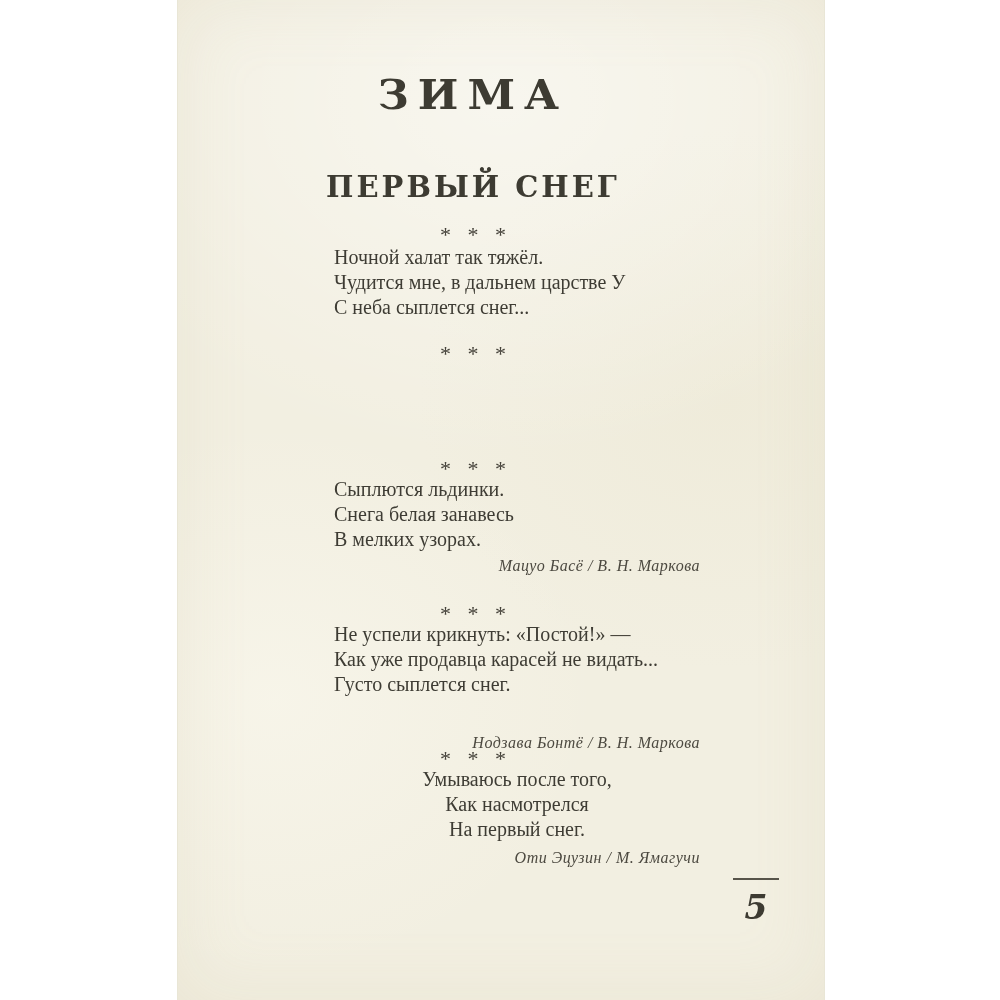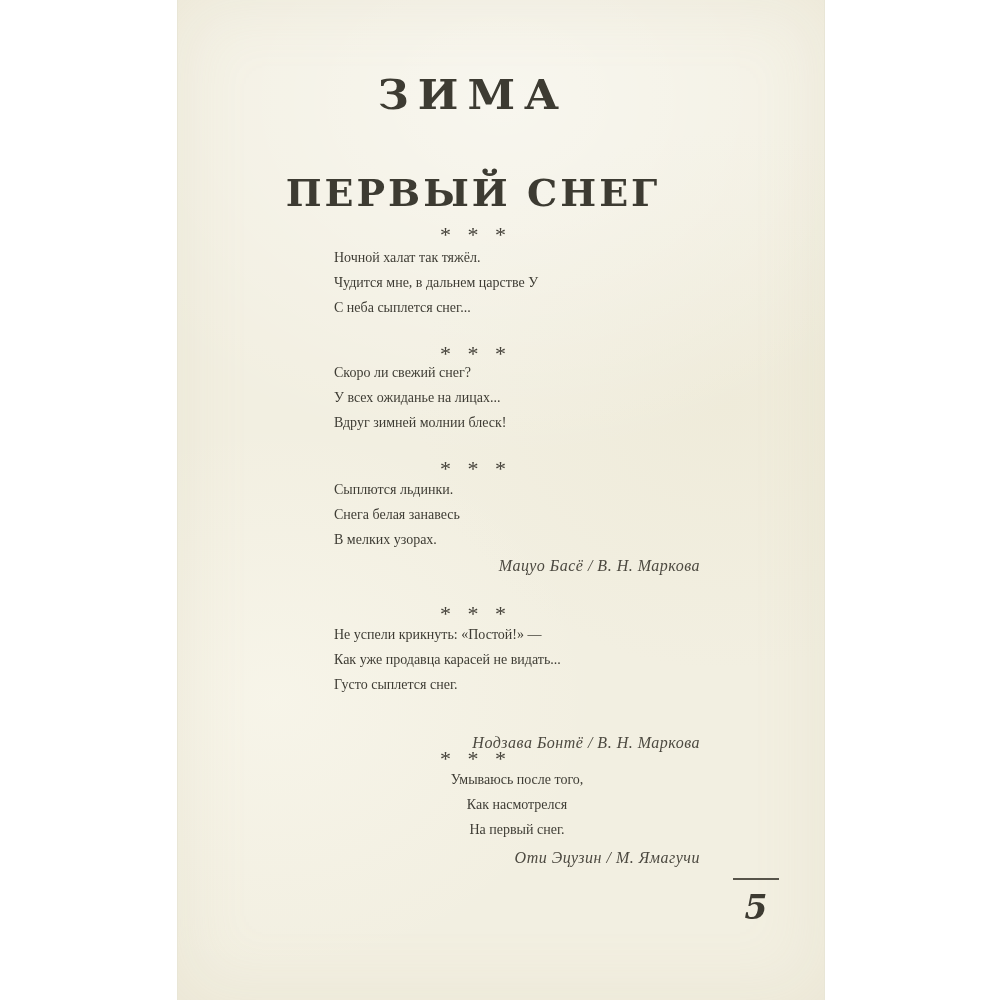--- a/index.html
+++ b/index.html
@@ -31,40 +31,40 @@
     font-weight:bold;
     font-size:43px;
     letter-spacing:9px;
     color:#3d3b32;
     transform:scaleY(0.96);
   }
   .chapter-title {
     top:170px;
     font-family:"DejaVu Serif", serif;
     font-weight:bold;
-    font-size:38px;
+    font-size:29px;
     letter-spacing:3px;
     color:#3d3b32;
   }
   .separator {
     font-size:22px;
     line-height:22px;
     word-spacing:11px;
     color:#45423a;
     letter-spacing:0;
   }
   .sep-1 { top:224px; }
   .sep-2 { top:343px; }
   .sep-3 { top:458px; }
   .sep-4 { top:603px; }
   .sep-5 { top:748px; }
 
   .poem {
     position:absolute; left:156px; width:366px;
-    font-size:14px; line-height:25px;
+    font-size:20px; line-height:25px;
     color:#3e3c34;
     text-align:left;
   }
   .poem-1 { top:245px; }
   .poem-2 { top:360px; }
   .poem-3 { top:477px; }
   .poem-4 { top:622px; }
   .poem-5 { top:767px;text-align:center; }
 
   .attribution {
@@ -115,25 +115,20 @@
     <div class="centered separator sep-1">* * *</div>
 
     <div class="poem poem-1">
       <div>Ночной халат так тяжёл.</div>
       <div>Чудится мне, в дальнем царстве У</div>
       <div>С неба сыплется снег...</div>
     </div>
 
     <div class="centered separator sep-2">* * *</div>
 
-    <div class="poem poem-2">
-      <div>Скоро ли свежий снег?</div>
-      <div>У всех ожиданье на лицах...</div>
-      <div>Вдруг зимней молнии блеск!</div>
-    </div>
 
     <div class="centered separator sep-3">* * *</div>
 
     <div class="poem poem-3">
       <div>Сыплются льдинки.</div>
       <div>Снега белая занавесь</div>
       <div>В мелких узорах.</div>
     </div>
 
     <div class="attribution attr-3">Мацуо Басё / В. Н. Маркова</div>

